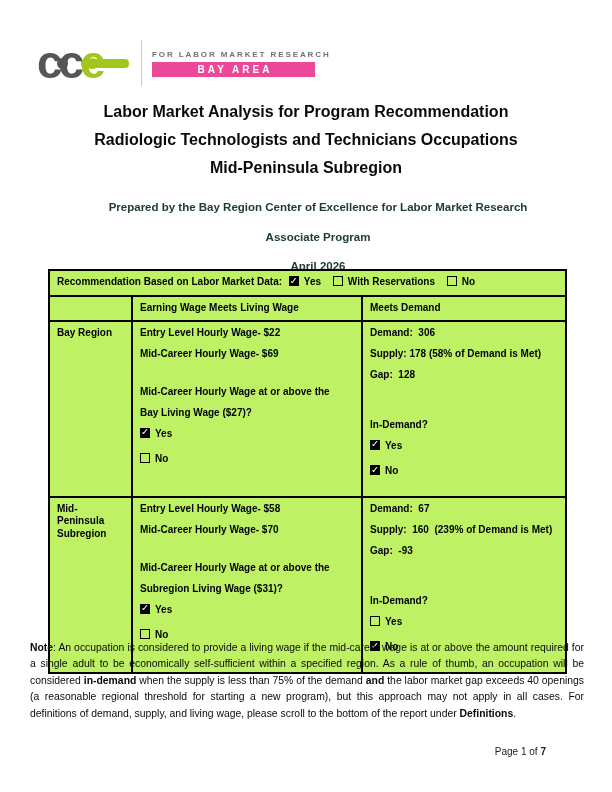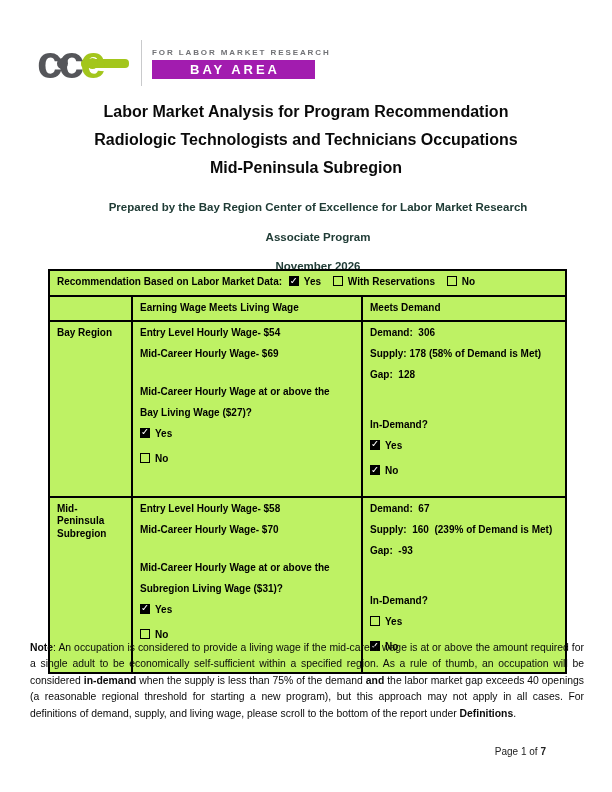--- a/index.html
+++ b/index.html
@@ -20,21 +20,21 @@
   .lgray { color:#55565a; }
   .lgreen { color:#a3c61c; }
   .logo-bar { position:absolute; z-index:1; left:44px; top:19px; width:48px; height:9px; background:#a3c61c; border-radius:4px; }
   .logo-dot { position:absolute; z-index:3; width:11px; height:11px; border-radius:50%; }
   .dot-gray { background:#55565a; left:20px; top:18px; }
   .dot-green { background:#a3c61c; left:50px; top:18px; }
   .logo-div { width:1px; height:46px; background:#c9cacc; margin:0 10px 0 8px; }
   .logo-text { display:flex; flex-direction:column; gap:2px; }
   .logo-l1 { font-size:10.5px; font-weight:bold; letter-spacing:2.4px; color:#4e4f52; }
   .logo-l2 { font-size:8px; font-weight:bold; letter-spacing:1.9px; color:#717276; }
-  .logo-badge { margin-top:1px; background:#a21caf; color:#fff; font-size:13px; font-weight:bold;
+  .logo-badge { margin-top:1px; background:#ec4899; color:#fff; font-size:10px; font-weight:bold;
                 letter-spacing:3px; text-align:center; padding:2px 0 2px 3px; width:163px; }
   
   .title { position:absolute; left:30px; width:552px; top:98px; text-align:center;
            font-size:16px; font-weight:bold; line-height:28px; color:#0a0a0a; }
   .sub { position:absolute; left:42px; width:552px; text-align:center;
          font-size:11.5px; font-weight:bold; color:#203c36; }
   .sub1 { top:201px; } .sub2 { top:231px; } .sub3 { top:260px; }
   
   table.rec { position:absolute; left:48px; top:269px; width:517px;
               border-collapse:collapse; background:#bef264; table-layout:fixed; }
@@ -77,21 +77,21 @@
   </div>
 
   <div class="title">
     <div>Labor Market Analysis for Program Recommendation</div>
     <div>Radiologic Technologists and Technicians Occupations</div>
     <div>Mid-Peninsula Subregion</div>
   </div>
 
   <div class="sub sub1">Prepared by the Bay Region Center of Excellence for Labor Market Research</div>
   <div class="sub sub2">Associate Program</div>
-  <div class="sub sub3">November 2026</div>
+  <div class="sub sub3">April 2026</div>
 
   <table class="rec">
     <colgroup>
         <col style="width:83px">
         <col style="width:230px">
         <col style="width:204px">
       </colgroup>
     <tbody>
         <tr style="height:26px">
       <td colspan="3" class="rec-head">
@@ -103,21 +103,21 @@
     </tr>
     <tr style="height:22px">
       <td></td>
       <td>Earning Wage Meets Living Wage</td>
       <td>Meets Demand</td>
     </tr>
 
     <tr>
       <td>Bay Region</td>
       <td>
-        <p class="v">Entry Level Hourly Wage- $54</p>
+        <p class="v">Entry Level Hourly Wage- $22</p>
         <p class="v">Mid-Career Hourly Wage- $69</p>
         <div class="sp17"></div>
         <p class="q">Mid-Career Hourly Wage at or above the</p>
         <p class="q">Bay Living Wage ($27)?</p>
         <p class="cbline"><span class="cb" data-checked="true"></span><span>Yes</span></p>
         <p class="cbline"><span class="cb" data-checked="false"></span><span>No</span></p>
       </td>
       <td>
         <p class="v">Demand:  306</p>
         <p class="v">Supply: 178 (58% of Demand is Met)</p>

